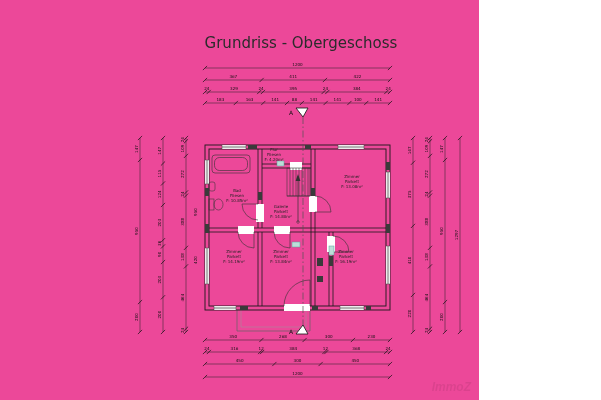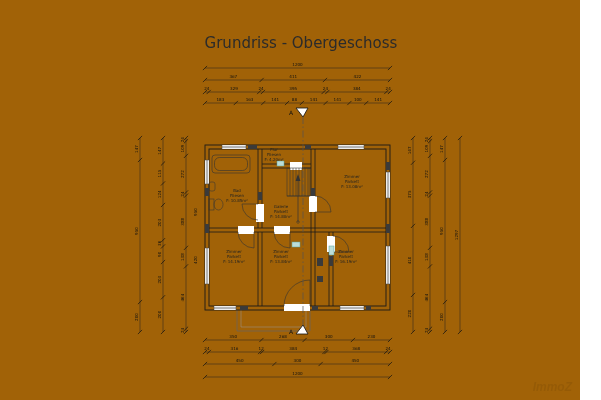--- a/index.html
+++ b/index.html
@@ -1,16 +1,16 @@
 <!DOCTYPE html>
 <html><head>
 <meta charset="utf-8">
 <style>
   html,body{margin:0;padding:0;background:#fff;}
-  .stage{position:relative;width:580px;height:400px;background:#a16207;overflow:hidden;
+  .stage{position:relative;width:479px;height:400px;background:#ec4899;overflow:hidden;
          font-family:"DejaVu Sans",sans-serif;}
   svg{position:absolute;left:0;top:0;}
   .watermark{position:absolute;right:8px;bottom:6px;font-family:"Liberation Sans",sans-serif;
              font-weight:bold;font-style:italic;font-size:12px;color:#000;opacity:0.07;}
 </style>
 </head>
 <body>
 
 <div class="stage">
   <svg width="601" height="400" viewBox="0 0 601 400">

